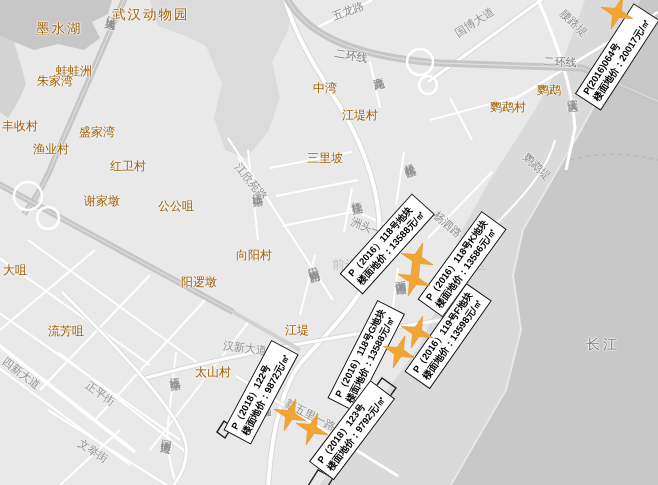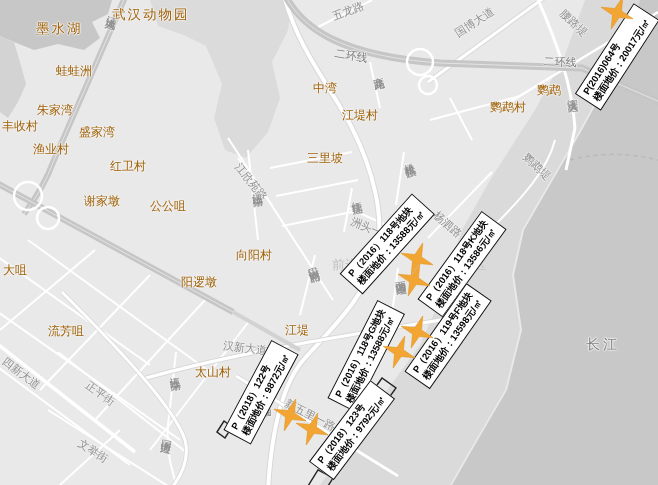--- a/index.html
+++ b/index.html
@@ -102,27 +102,27 @@
     <g fill="none" stroke="#222222" stroke-width="1.4">
       <polygon points="367,399 382,378 396,388 381,409"></polygon>
       <polygon points="308,486 318,470 333,478 323,494"></polygon>
       <polygon points="217,432 224,421 232,427 225,438"></polygon>
     </g>
   </svg>
 
   <div class="mlabel big" style="left:36px;top:20px">墨水湖</div>
   <div class="mlabel big" style="left:112px;top:6px">武汉动物园</div>
   <div class="mlabel" style="left:56px;top:63px">蛙蛙洲</div>
-  <div class="mlabel" style="left:37px;top:102px">朱家湾</div>
+  <div class="mlabel" style="left:37px;top:73px">朱家湾</div>
   <div class="mlabel" style="left:2px;top:118px">丰收村</div>
   <div class="mlabel" style="left:79px;top:124px">盛家湾</div>
   <div class="mlabel" style="left:33px;top:141px">渔业村</div>
   <div class="mlabel" style="left:110px;top:158px">红卫村</div>
   <div class="mlabel" style="left:84px;top:193px">谢家墩</div>
-  <div class="mlabel" style="left:150px;top:198px">公公咀</div>
+  <div class="mlabel" style="left:158px;top:198px">公公咀</div>
   <div class="mlabel" style="left:3px;top:262px">大咀</div>
   <div class="mlabel" style="left:181px;top:274px">阳逻墩</div>
   <div class="mlabel" style="left:48px;top:323px">流芳咀</div>
   <div class="mlabel" style="left:195px;top:364px">太山村</div>
   <div class="mlabel" style="left:236px;top:247px">向阳村</div>
   <div class="mlabel" style="left:307px;top:150px">三里坡</div>
   <div class="mlabel" style="left:313px;top:80px">中湾</div>
   <div class="mlabel" style="left:342px;top:107px">江堤村</div>
   <div class="mlabel" style="left:490px;top:99px">鹦鹉村</div>
   <div class="mlabel" style="left:537px;top:82px">鹦鹉</div>

